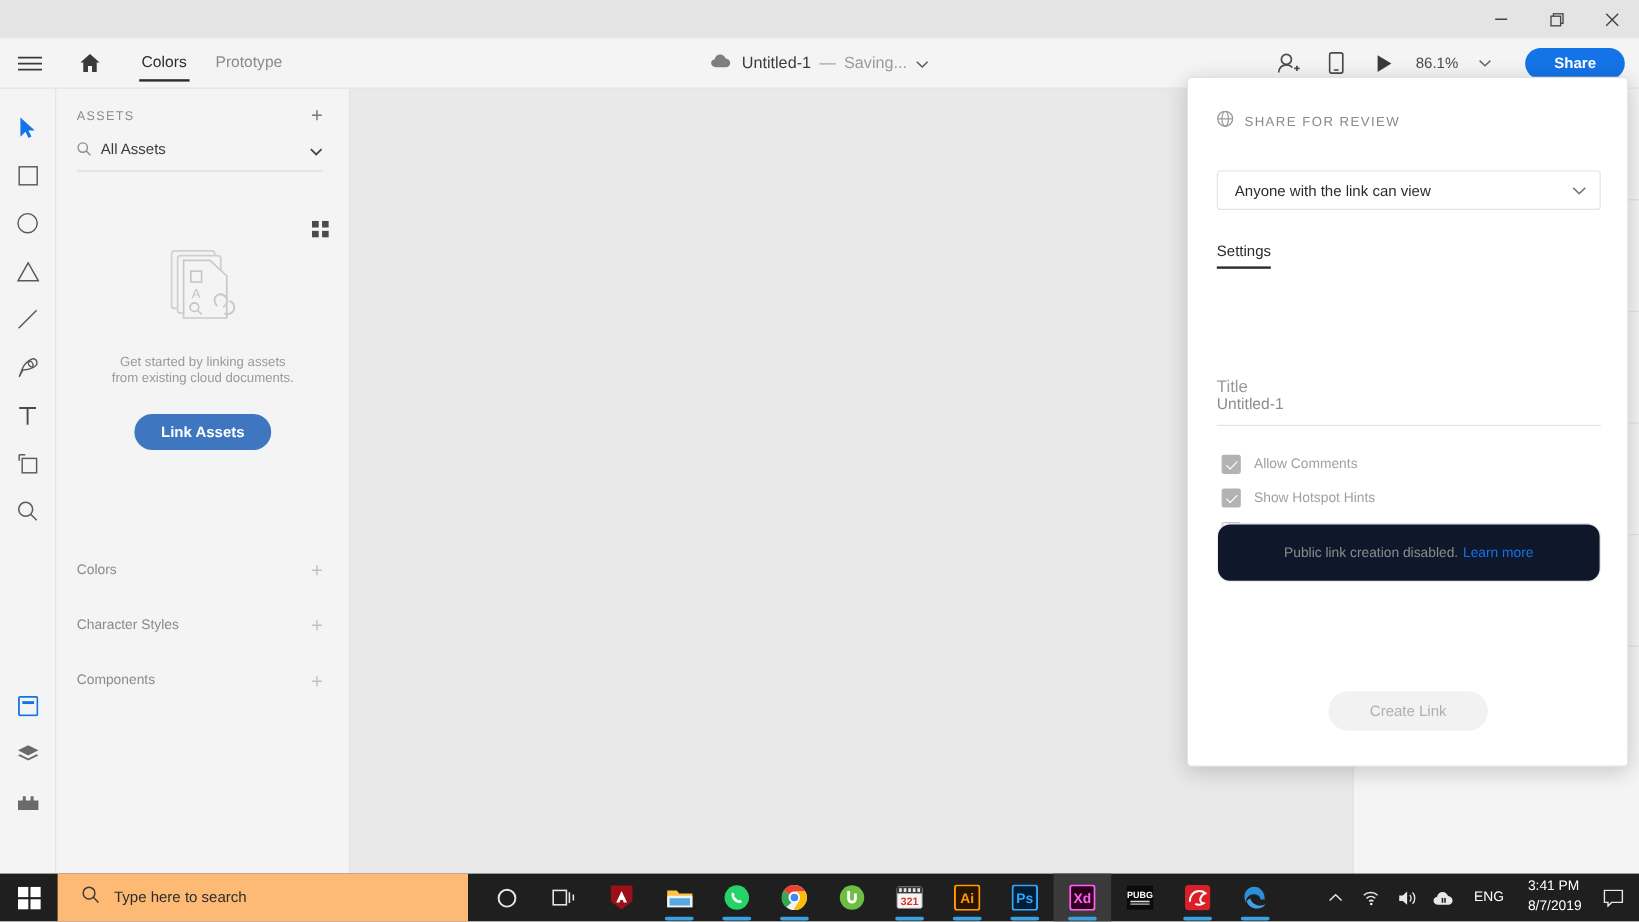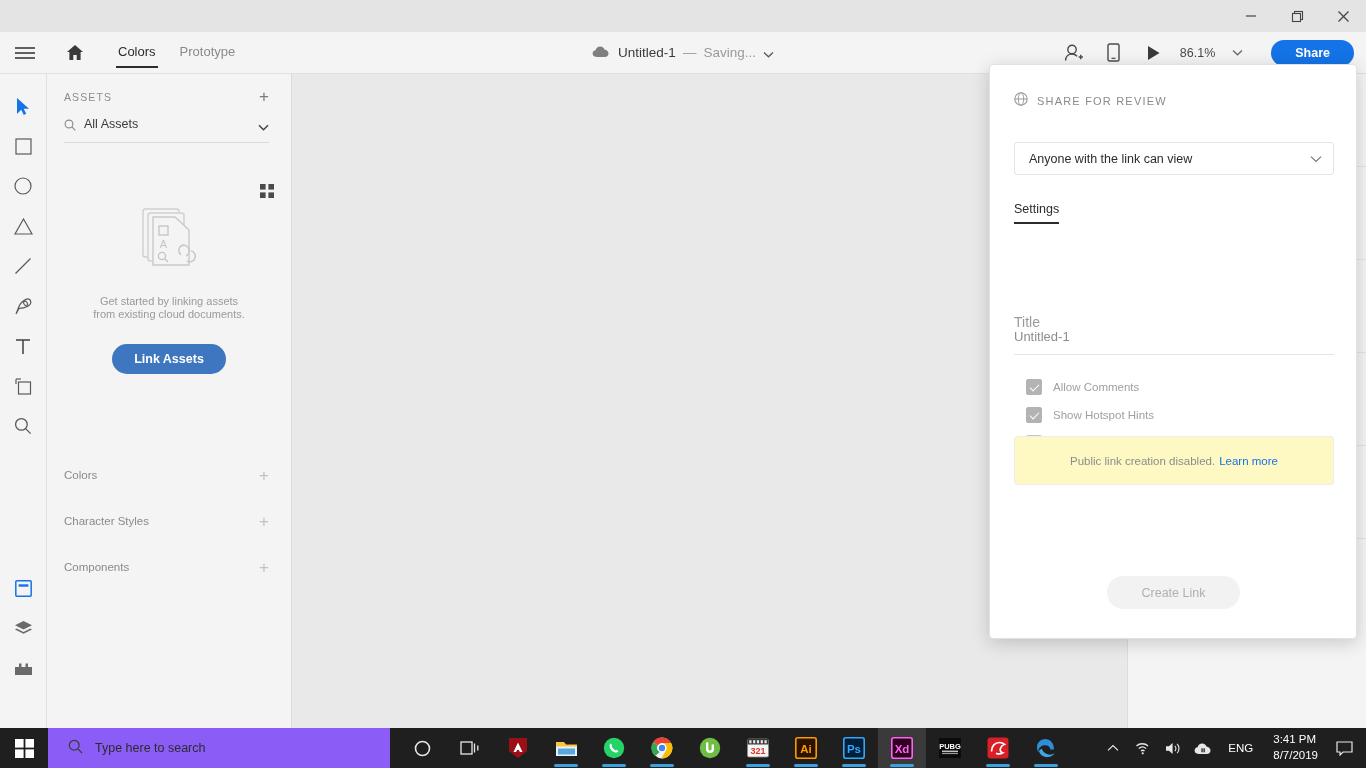--- a/index.html
+++ b/index.html
@@ -146,55 +146,55 @@
     position:absolute; top:137px; left:24px;
     font-size:12.5px; color:#2c2c2c; padding-bottom:6px;
     border-bottom: 2px solid #2c2c2c;
   }
   #sp-title-label { position:absolute; top:249px; left:24px; font-size:14px; color:#9a9a9a; }
   #sp-title-value {
     position:absolute; top:264px; left:24px; width:320px;
     font-size:13px; color:#8c8c8c; padding-bottom:10px;
     border-bottom:1px solid #e4e4e4;
   }
-  #sp-checks { position:absolute; top:245px; left:36px; width:320px;text-align:right; }
+  #sp-checks { position:absolute; top:245px; left:28px; width:320px;text-align:right; }
   .chkrow { display:flex; align-items:center; gap:11px; height:28px; }
   .chkbox {
     width:16px; height:16px; border-radius:2px; flex:none;
     border:1px solid #c6c6c6; background:#fff;
     display:flex; align-items:center; justify-content:center;
   }
   .chkbox.checked { background:#b3b3b3; border-color:#b3b3b3; }
   .chkbox.checked:after {
     content:''; width:8px; height:4px; margin-top:-2px;
     border-left:1.8px solid #fff; border-bottom:1.8px solid #fff;
     transform: rotate(-45deg);
   }
   .chklabel { font-size:11.5px; color:#a0a0a0; }
   #sp-notice {
     position:absolute; top:371px; left:24px; width:320px; height:49px;
-    background:#fef9c3; border:1px solid #ededed; border-radius:3px;
+    background:#0f172a; border:1px solid #ededed; border-radius:11px;
     display:flex; align-items:center; justify-content:center;
     font-size:11.5px; color:#8c8c8c; gap:4px;
   }
   #sp-notice a { color:#1473e6; text-decoration:none; }
   #sp-create {
     position:absolute; top:511px; left:117px; width:133px; height:33px;
     background:#f2f2f2; border:none; border-radius:17px;
     font-size:12.5px; color:#b0b0b0; cursor:default;
   }
 
   
   #taskbar {
     position:absolute; bottom:0; left:0; width:1366px; height:40px;
     background:#1f1f1f; display:flex; align-items:center;
   }
   #startbtn { width:48px; height:40px; display:flex; align-items:center; justify-content:center; }
   #tb-search {
-    width:342px; height:40px; background:#8b5cf6;
+    width:342px; height:40px; background:#fdba74;
     display:flex; align-items:center; gap:12px; padding-left:20px;
   }
   #tb-search .ph { font-size:12.5px; color:#2c2c2c; }
   #tb-icons { display:flex; align-items:center; height:40px; margin-left:8px; }
   .tbi {
     width:48px; height:40px; position:relative;
     display:flex; align-items:center; justify-content:center;
   }
   .tbi.running:after {
     content:''; position:absolute; bottom:1px; left:12px; width:24px; height:3px;

